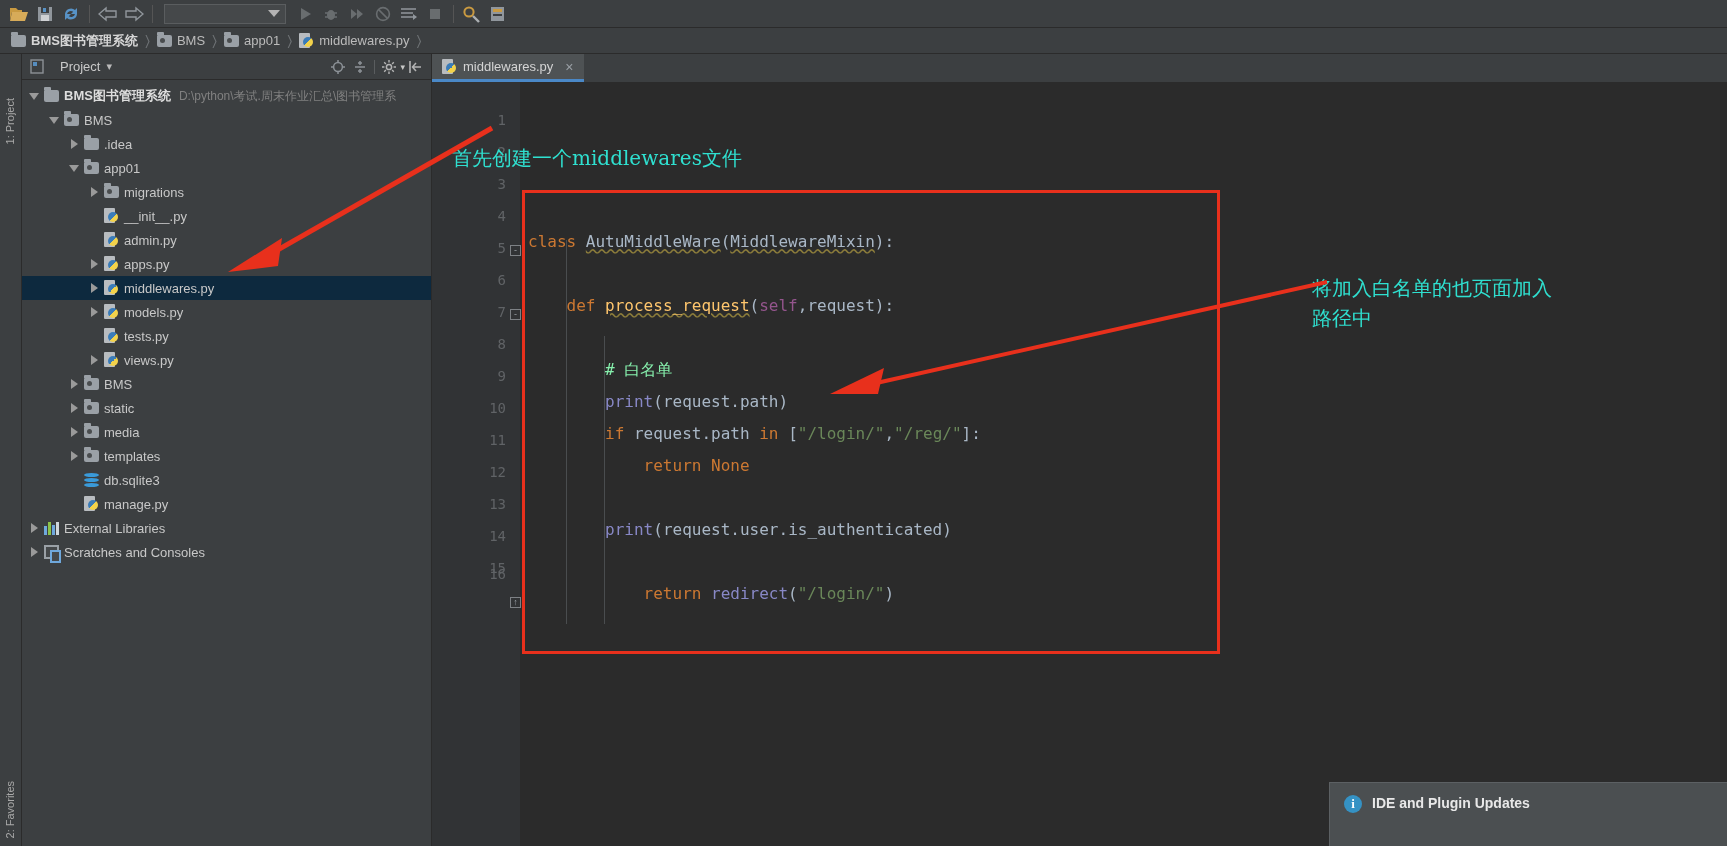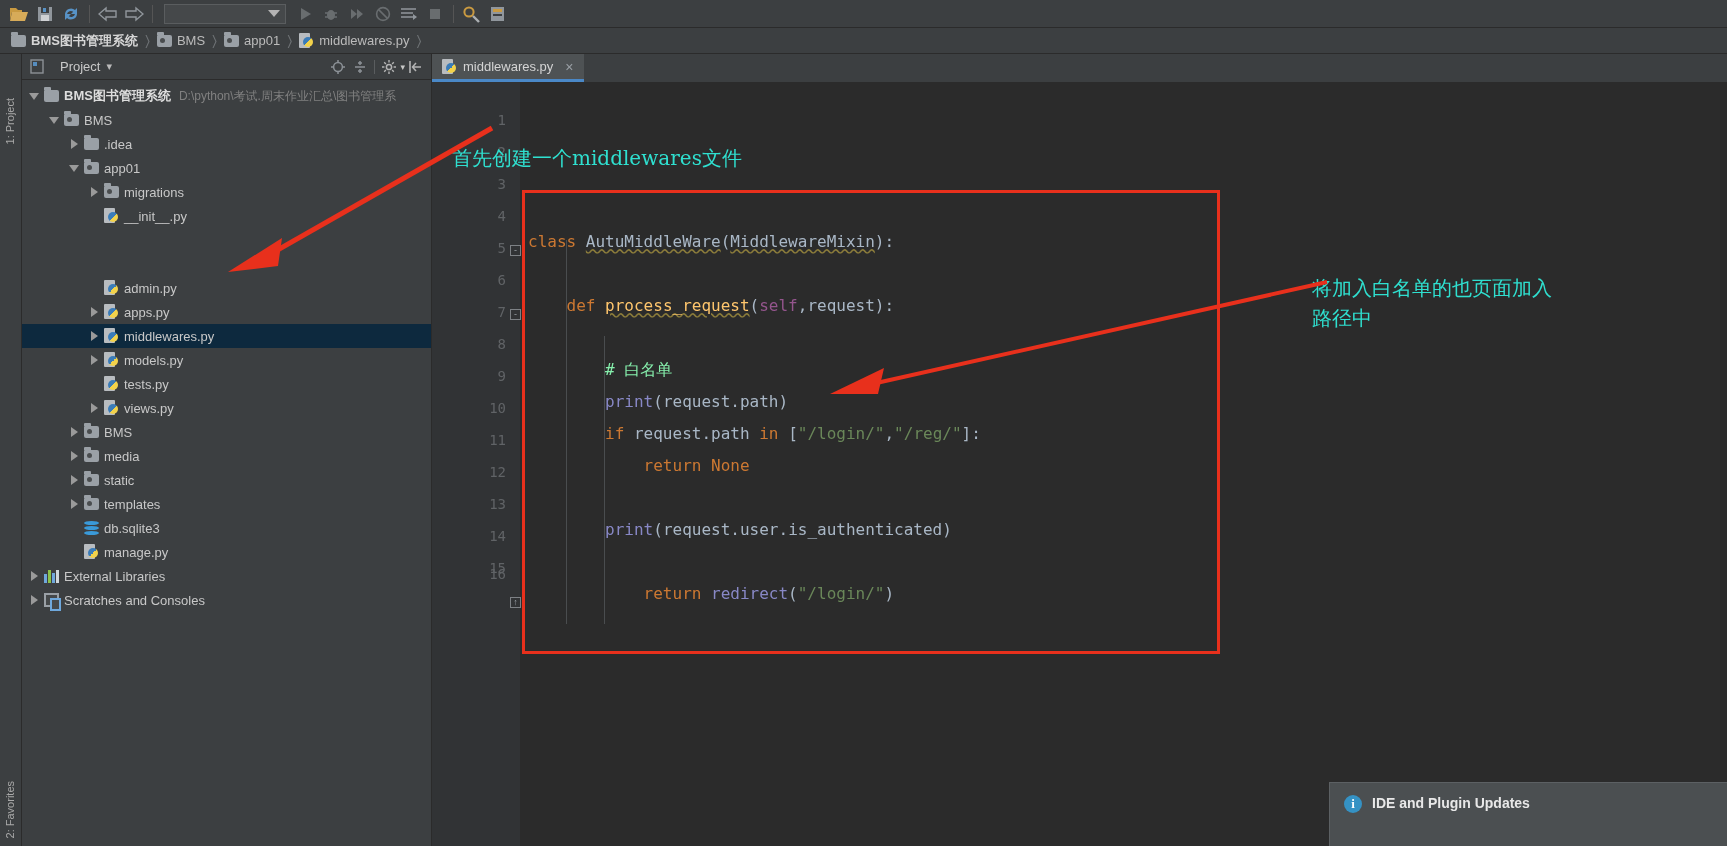--- a/index.html
+++ b/index.html
@@ -371,74 +371,74 @@
         <div class="node" style="padding-left: 64px;">
           <span class="arrow none"></span>
           <span class="nico">
             <span class="pyf">
               <span class="pg"></span>
               <span class="pb"></span>
             </span>
           </span>
           <span class="nlabel">__init__.py</span>
         </div>
-        <div class="node" style="padding-left: 64px; margin-top: 48px;">
-          <span class="arrow none"></span>
-          <span class="nico">
-            <span class="pyf">
-              <span class="pg"></span>
-              <span class="pb"></span>
-            </span>
-          </span>
-          <span class="nlabel">admin.py</span>
-        </div>
-        <div class="node" style="padding-left: 64px;">
-          <span class="arrow">
-            <span class="tri-r"></span>
-          </span>
-          <span class="nico">
-            <span class="pyf">
-              <span class="pg"></span>
-              <span class="pb"></span>
-            </span>
-          </span>
-          <span class="nlabel">apps.py</span>
-        </div>
-        <div class="node sel" style="padding-left: 64px;">
-          <span class="arrow">
-            <span class="tri-r"></span>
-          </span>
-          <span class="nico">
-            <span class="pyf">
-              <span class="pg"></span>
-              <span class="pb"></span>
-            </span>
-          </span>
-          <span class="nlabel">middlewares.py</span>
-        </div>
-        <div class="node" style="padding-left: 64px;">
-          <span class="arrow">
-            <span class="tri-r"></span>
-          </span>
-          <span class="nico">
-            <span class="pyf">
-              <span class="pg"></span>
-              <span class="pb"></span>
-            </span>
-          </span>
-          <span class="nlabel">models.py</span>
-        </div>
         <div class="node" style="padding-left: 64px;">
           <span class="arrow none"></span>
           <span class="nico">
             <span class="pyf">
               <span class="pg"></span>
               <span class="pb"></span>
             </span>
           </span>
+          <span class="nlabel">admin.py</span>
+        </div>
+        <div class="node" style="padding-left: 64px;">
+          <span class="arrow">
+            <span class="tri-r"></span>
+          </span>
+          <span class="nico">
+            <span class="pyf">
+              <span class="pg"></span>
+              <span class="pb"></span>
+            </span>
+          </span>
+          <span class="nlabel">apps.py</span>
+        </div>
+        <div class="node sel" style="padding-left: 64px;">
+          <span class="arrow">
+            <span class="tri-r"></span>
+          </span>
+          <span class="nico">
+            <span class="pyf">
+              <span class="pg"></span>
+              <span class="pb"></span>
+            </span>
+          </span>
+          <span class="nlabel">middlewares.py</span>
+        </div>
+        <div class="node" style="padding-left: 64px;">
+          <span class="arrow">
+            <span class="tri-r"></span>
+          </span>
+          <span class="nico">
+            <span class="pyf">
+              <span class="pg"></span>
+              <span class="pb"></span>
+            </span>
+          </span>
+          <span class="nlabel">models.py</span>
+        </div>
+        <div class="node" style="padding-left: 64px;">
+          <span class="arrow none"></span>
+          <span class="nico">
+            <span class="pyf">
+              <span class="pg"></span>
+              <span class="pb"></span>
+            </span>
+          </span>
           <span class="nlabel">tests.py</span>
         </div>
         <div class="node" style="padding-left: 64px;">
           <span class="arrow">
             <span class="tri-r"></span>
           </span>
           <span class="nico">
             <span class="pyf">
               <span class="pg"></span>
               <span class="pb"></span>
@@ -455,30 +455,30 @@
           </span>
           <span class="nlabel">BMS</span>
         </div>
         <div class="node" style="padding-left: 44px;">
           <span class="arrow">
             <span class="tri-r"></span>
           </span>
           <span class="nico">
             <span class="fld src"></span>
           </span>
+          <span class="nlabel">static</span>
+        </div>
+        <div class="node" style="padding-left: 44px;">
+          <span class="arrow">
+            <span class="tri-r"></span>
+          </span>
+          <span class="nico">
+            <span class="fld src"></span>
+          </span>
           <span class="nlabel">media</span>
-        </div>
-        <div class="node" style="padding-left: 44px;">
-          <span class="arrow">
-            <span class="tri-r"></span>
-          </span>
-          <span class="nico">
-            <span class="fld src"></span>
-          </span>
-          <span class="nlabel">static</span>
         </div>
         <div class="node" style="padding-left: 44px;">
           <span class="arrow">
             <span class="tri-r"></span>
           </span>
           <span class="nico">
             <span class="fld src"></span>
           </span>
           <span class="nlabel">templates</span>
         </div>

